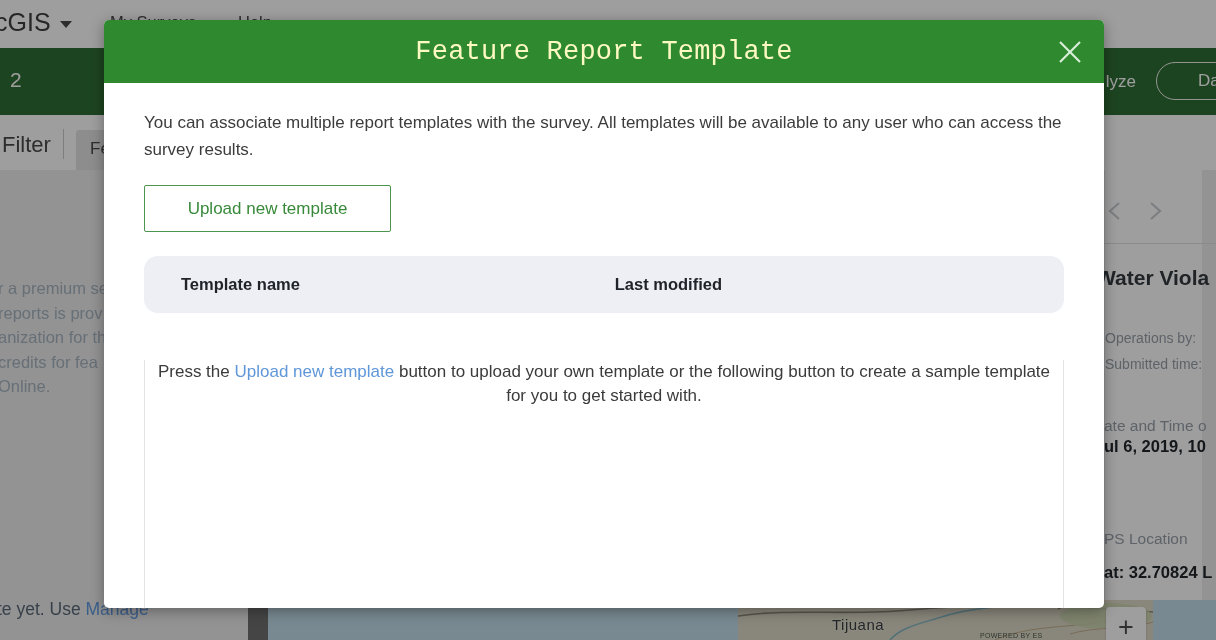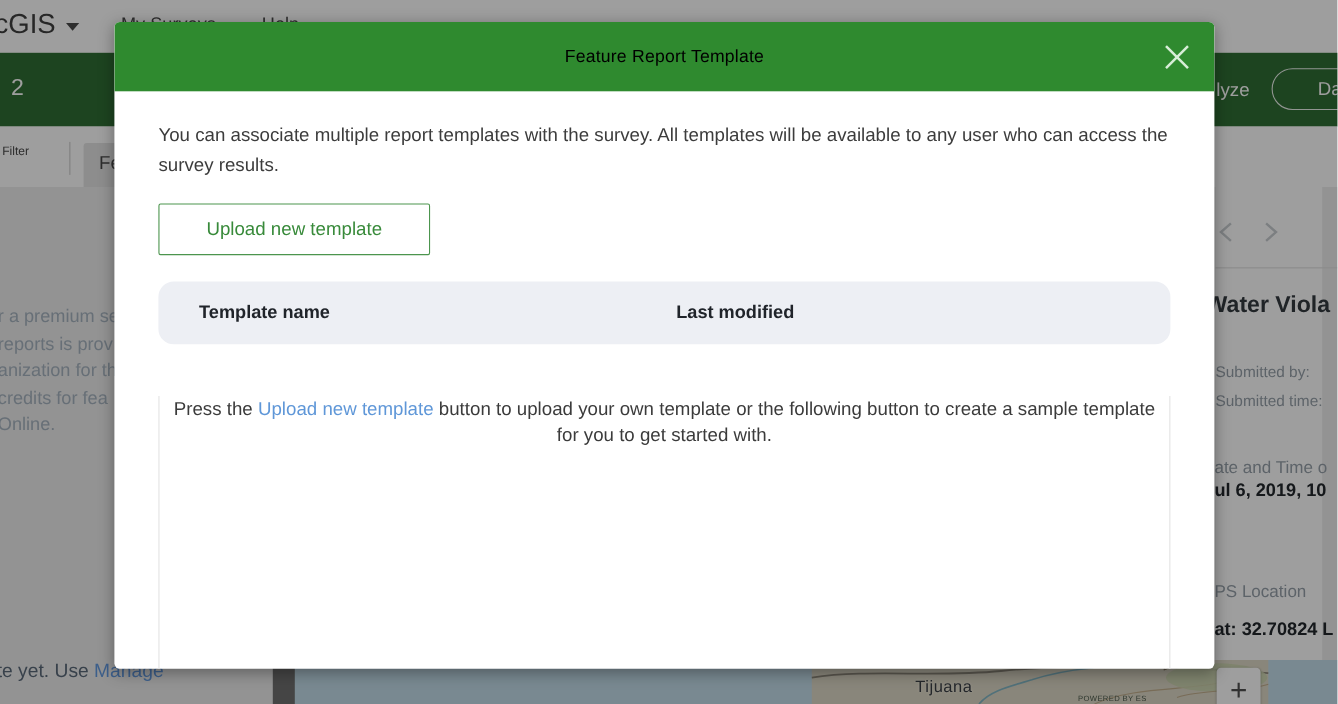--- a/index.html
+++ b/index.html
@@ -16,21 +16,21 @@
   .nav-my-surveys { left: 110px; }
   .nav-help { left: 238px; }
 
   .banner { position: absolute; left: 0; top: 48px; width: 1216px; height: 67px; background: #2f6e34; }
   .banner-num { position: absolute; left: 10px; top: 20px; font-size: 21px; color: #ffffff; }
   .banner-analyze { position: absolute; right: 80px; top: 24px; font-size: 17px; color: #ffffff; }
   .data-pill { position: absolute; right: -60px; top: 14px; width: 120px; height: 38px; border: 1px solid rgba(255,255,255,0.9);
                border-radius: 19px; color: #fff; font-size: 17px; text-align: center; line-height: 36px; background: transparent; }
 
   .tabbar { position: absolute; left: 0; top: 115px; width: 1216px; height: 55px; background: #ffffff; }
-  .tab-filter { position: absolute; left: 2px; top: 17px; font-size: 11px; color: #4a4a4a; }
+  .tab-filter { position: absolute; left: 2px; top: 17px; font-size: 22px; color: #4a4a4a; }
   .tab-divider { position: absolute; left: 63px; top: 14px; width: 1px; height: 30px; background: #cccccc; }
   .tab-selected { position: absolute; left: 76px; top: 15px; width: 140px; height: 40px; background: #e4e4e4; border-radius: 3px 3px 0 0; }
   .tab-selected .lbl { position: absolute; left: 14px; top: 9px; font-size: 17px; color: #4a4a4a; }
 
   .content { position: absolute; left: 0; top: 170px; width: 1216px; height: 470px; background: #ededed; }
   .note-lines { position: absolute; left: -2px; top: 106px; font-size: 16.5px; line-height: 24.5px; color: #a7b4c0; white-space: nowrap; }
   .manage-note { position: absolute; left: -3px; top: 429px; font-size: 17.5px; color: #5b6a7a; white-space: nowrap; }
   .manage-link { color: #639ae0; cursor: pointer; }
 
   
@@ -54,21 +54,21 @@
   .rp-heading { position: absolute; left: -9px; top: 96px; font-size: 21px; font-weight: bold; color: #343a40; white-space: nowrap; }
   .rp-label { position: absolute; left: 0; font-size: 14px; color: #97a1aa; white-space: nowrap; }
   .rp-label2 { position: absolute; left: -1px; font-size: 15.5px; color: #97a1aa; white-space: nowrap; }
   .rp-value { position: absolute; left: -1px; font-size: 16.5px; font-weight: bold; color: #23282d; white-space: nowrap; }
 
   
   .backdrop { position: absolute; inset: 0; background: rgba(0,0,0,0.38); z-index: 40; }
   .modal { position: absolute; left: 104px; top: 20px; width: 1000px; height: 588px; background: #ffffff; z-index: 50;
            border-radius: 5px; overflow: hidden; box-shadow: 0 3px 14px rgba(0,0,0,0.35); }
   .modal-header { position: relative; height: 63px; background: #2f8a2f; display: flex; align-items: center; justify-content: center; }
-  .modal-title { color: #000000; font-size: 16px; letter-spacing: 0.2px; }
+  .modal-title { color: #fef9c3; font-size: 27px; letter-spacing: 0.2px; font-family: Liberation Mono, monospace; }
   .close-btn { position: absolute; right: 20px; top: 18px; width: 28px; height: 28px; background: transparent; border: none; cursor: pointer; }
 
   .modal-body { padding: 27px 40px 0 40px; }
   .intro { font-size: 17px; line-height: 26.5px; color: #3c3c3c; }
   .btn-outline { display: inline-block; background: #ffffff; border: 1px solid #4c954e; border-radius: 2px; color: #388a3a;
                  font-size: 17px; text-align: center; cursor: pointer; font-family: "Liberation Sans", sans-serif; }
   .upload-btn { margin-top: 22px; width: 247px; height: 47px; line-height: 45px; }
 
   .tpl-table { margin-top: 24px; }
   .tpl-head { display: grid; grid-template-columns: 40% 34% 26%; height: 57px; align-items: center; background: #edeff4;
@@ -136,21 +136,21 @@
 
   <div class="right-panel">
     <svg class="chev chev-prev" viewBox="0 0 26 26">
       <polyline points="16,5 7,13 16,21" fill="none" stroke="#c9cdd1" stroke-width="2.2"></polyline>
     </svg>
     <svg class="chev chev-next" viewBox="0 0 26 26">
       <polyline points="10,5 19,13 10,21" fill="none" stroke="#c9cdd1" stroke-width="2.2"></polyline>
     </svg>
     <div class="rp-divider"></div>
     <div class="rp-heading">Water Viola</div>
-    <div class="rp-label" style="top:160px">Submitted by:</div>
+    <div class="rp-label" style="top:160px">Operations by:</div>
     <div class="rp-label" style="top:186px">Submitted time:</div>
     <div class="rp-label2" style="top:247px">ate and Time o</div>
     <div class="rp-value" style="top:267px">ul 6, 2019, 10</div>
     <div class="rp-label2" style="top:360px">PS Location</div>
     <div class="rp-value" style="top:393px">at: 32.70824 L</div>
   </div>
 
   <div class="backdrop"></div>
 
   <div class="modal">

